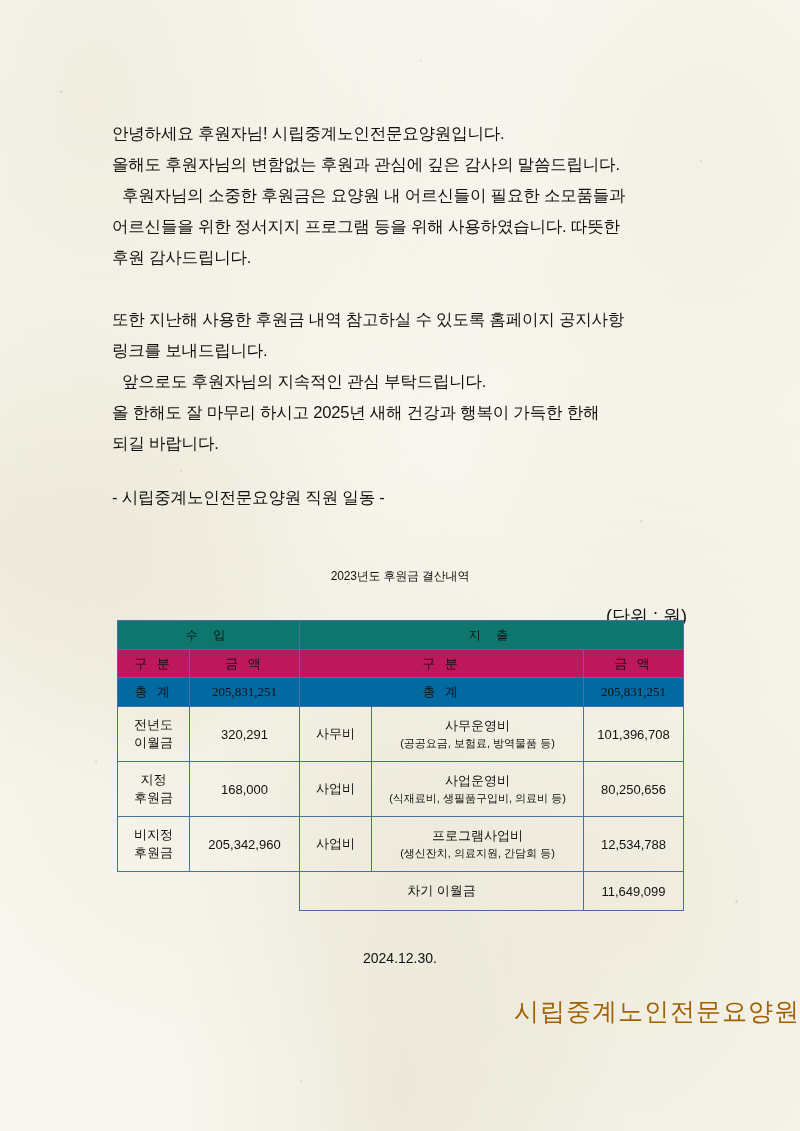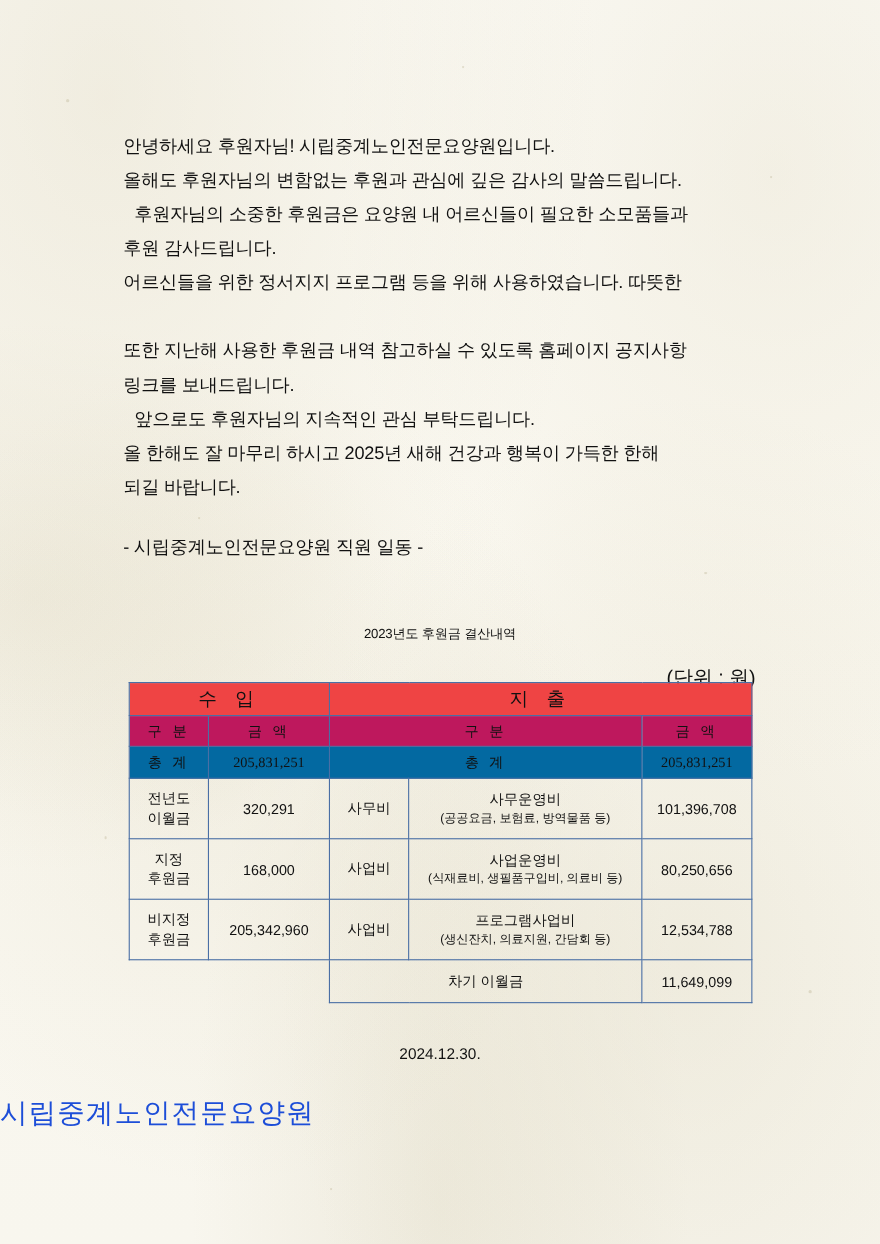--- a/index.html
+++ b/index.html
@@ -96,24 +96,24 @@
   }
   table.settlement td,
   table.settlement th {
     border: 1px solid #4a6fa5;
     text-align: center;
     vertical-align: middle;
     padding: 3px 2px;
     font-weight: normal;
   }
   .hd-main {
-    background: #ef4444;
+    background: #0f766e;
     height: 22px;
     letter-spacing: 6px;
-    font-size: 17px;
+    font-size: 12px;
   }
   .hd-sub {
     background: #be185d;
     height: 21px;
     letter-spacing: 3px;
   }
   .row-total td {
     background: #0369a1;
     height: 22px;
     font-family: Liberation Serif, serif;
@@ -144,24 +144,24 @@
     width: 800px;
     text-align: center;
     font-size: 14px;
     color: #111;
   }
   .org-name {
     position: absolute;
     top: 995px;
     left: 0;
     width: 800px;
-    text-align: left;
+    text-align: right;
     font-size: 25px;
     letter-spacing: 1px;
-    color: #1d4ed8;
+    color: #a16207;
     font-family: "DejaVu Serif", "Liberation Serif", serif;
   }
 </style>
 </head>
 <body>
 
 <div class="paper-texture"></div>
 <div class="speck" style="left:60px;  top:90px;  width:3px; height:3px;"></div>
 <div class="speck" style="left:700px; top:160px; width:2px; height:2px;"></div>
 <div class="speck" style="left:180px; top:470px; width:2px; height:2px;"></div>
@@ -170,22 +170,22 @@
 <div class="speck" style="left:735px; top:900px; width:3px; height:3px;"></div>
 <div class="speck" style="left:300px; top:1080px;width:2px; height:2px;"></div>
 <div class="speck" style="left:420px; top:60px;  width:2px; height:2px;"></div>
 
 <div class="page">
 
   <div class="letter">
     <p>안녕하세요 후원자님! 시립중계노인전문요양원입니다.</p>
     <p>올해도 후원자님의 변함없는 후원과 관심에 깊은 감사의 말씀드립니다.</p>
     <p class="indent">후원자님의 소중한 후원금은 요양원 내 어르신들이 필요한 소모품들과</p>
+    <p>어르신들을 위한 정서지지 프로그램 등을 위해 사용하였습니다. 따뜻한</p>
     <p>후원 감사드립니다.</p>
-    <p>어르신들을 위한 정서지지 프로그램 등을 위해 사용하였습니다. 따뜻한</p>
     <div class="gap"></div>
     <p>또한 지난해 사용한 후원금 내역 참고하실 수 있도록 홈페이지 공지사항</p>
     <p>링크를 보내드립니다.</p>
     <p class="indent">앞으로도 후원자님의 지속적인 관심 부탁드립니다.</p>
     <p>올 한해도 잘 마무리 하시고 2025년 새해 건강과 행복이 가득한 한해</p>
     <p>되길 바랍니다.</p>
   </div>
 
   <div class="signoff">- 시립중계노인전문요양원 직원 일동 -</div>
 

